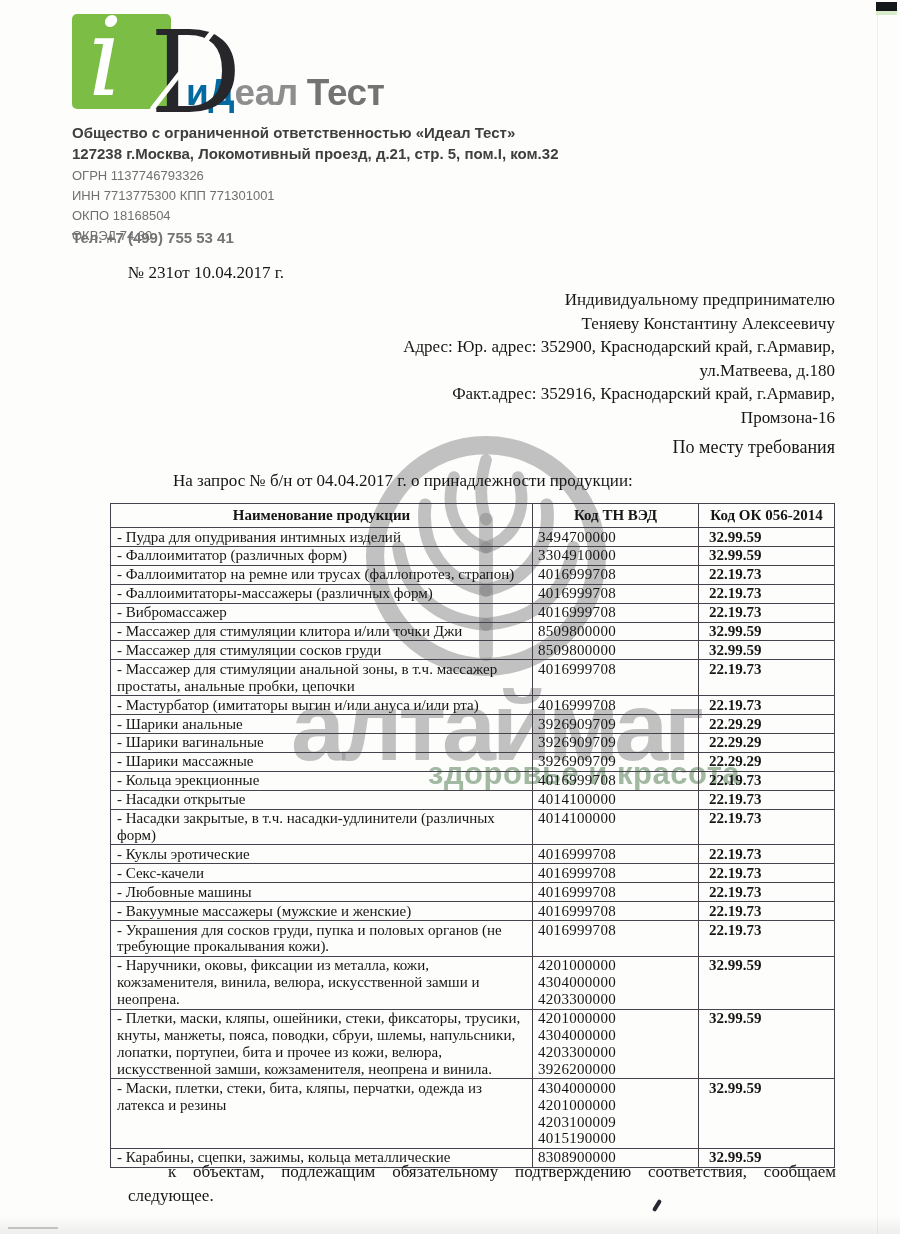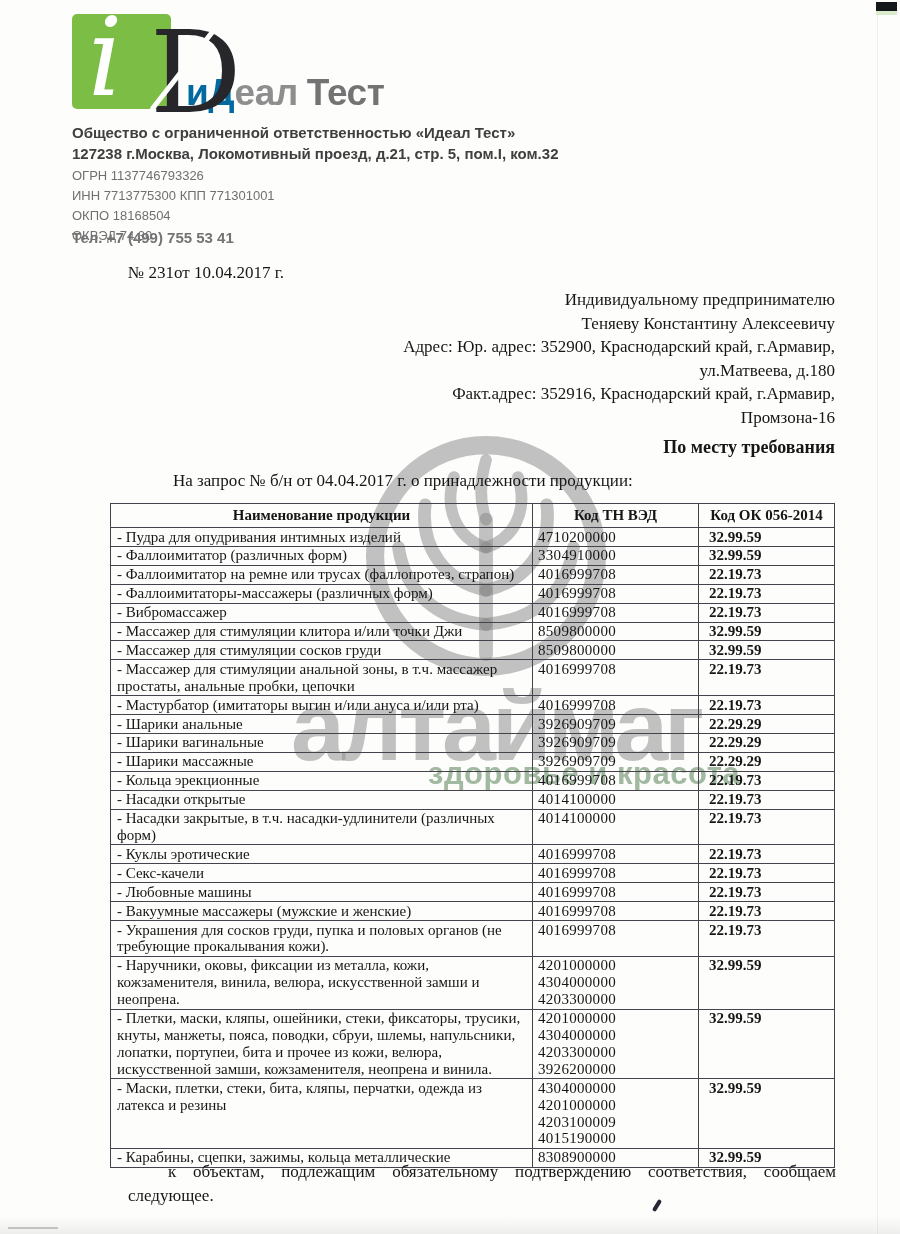--- a/index.html
+++ b/index.html
@@ -44,21 +44,21 @@
      color:#3f3f3f;line-height:21px;white-space:nowrap;}
   .reg-lines{position:absolute;left:72px;top:166px;font-size:13px;color:#707070;
      line-height:20px;white-space:nowrap;}
   .phone-line{position:absolute;left:72px;top:229px;font-size:15px;font-weight:bold;
      color:#737373;white-space:nowrap;}
   
   .doc-number{position:absolute;left:128px;top:263px;font-size:17px;z-index:2;}
   .recipient{position:absolute;left:250px;top:288px;width:585px;text-align:right;
      font-size:17px;line-height:23.5px;z-index:2;}
   .to-whom{position:absolute;left:250px;top:437px;width:585px;text-align:right;
-     font-size:18px;font-weight:bold;z-index:2;}
+     font-size:18px;font-weight:normal;z-index:2;}
   .request-line{position:absolute;left:173px;top:471px;font-size:17px;z-index:2;}
   
   .codes-table{position:absolute;left:110px;top:503px;width:724px;border-collapse:collapse;
      z-index:2;background:transparent;table-layout:fixed;}
   .codes-table th,.codes-table td{border:1.5px solid #46414b;vertical-align:top;
      font-size:15px;line-height:16.9px;padding:0.5px 5px;}
   .codes-table th{font-weight:bold;text-align:center;height:21px;vertical-align:middle;padding:1px 2px;}
   .codes-table td.c-name{padding-left:6px;}
   .codes-table td.c-code{letter-spacing:0.3px;}
   .codes-table td.c-ok{font-weight:bold;padding-left:10px;}
@@ -139,21 +139,21 @@
       <tr>
         <th>Наименование продукции</th>
         <th>Код ТН ВЭД</th>
         <th>Код ОК 056-2014</th>
       </tr>
     </thead>
     <tbody id="table-body">
         <tr>
           <td class="c-name">- Пудра для опудривания интимных изделий</td>
           <td class="c-code">
-            <div>4710200000</div>
+            <div>3494700000</div>
           </td>
           <td class="c-ok">32.99.59</td>
         </tr>
         <tr>
           <td class="c-name">- Фаллоимитатор (различных форм)</td>
           <td class="c-code">
             <div>3304910000</div>
           </td>
           <td class="c-ok">32.99.59</td>
         </tr>

